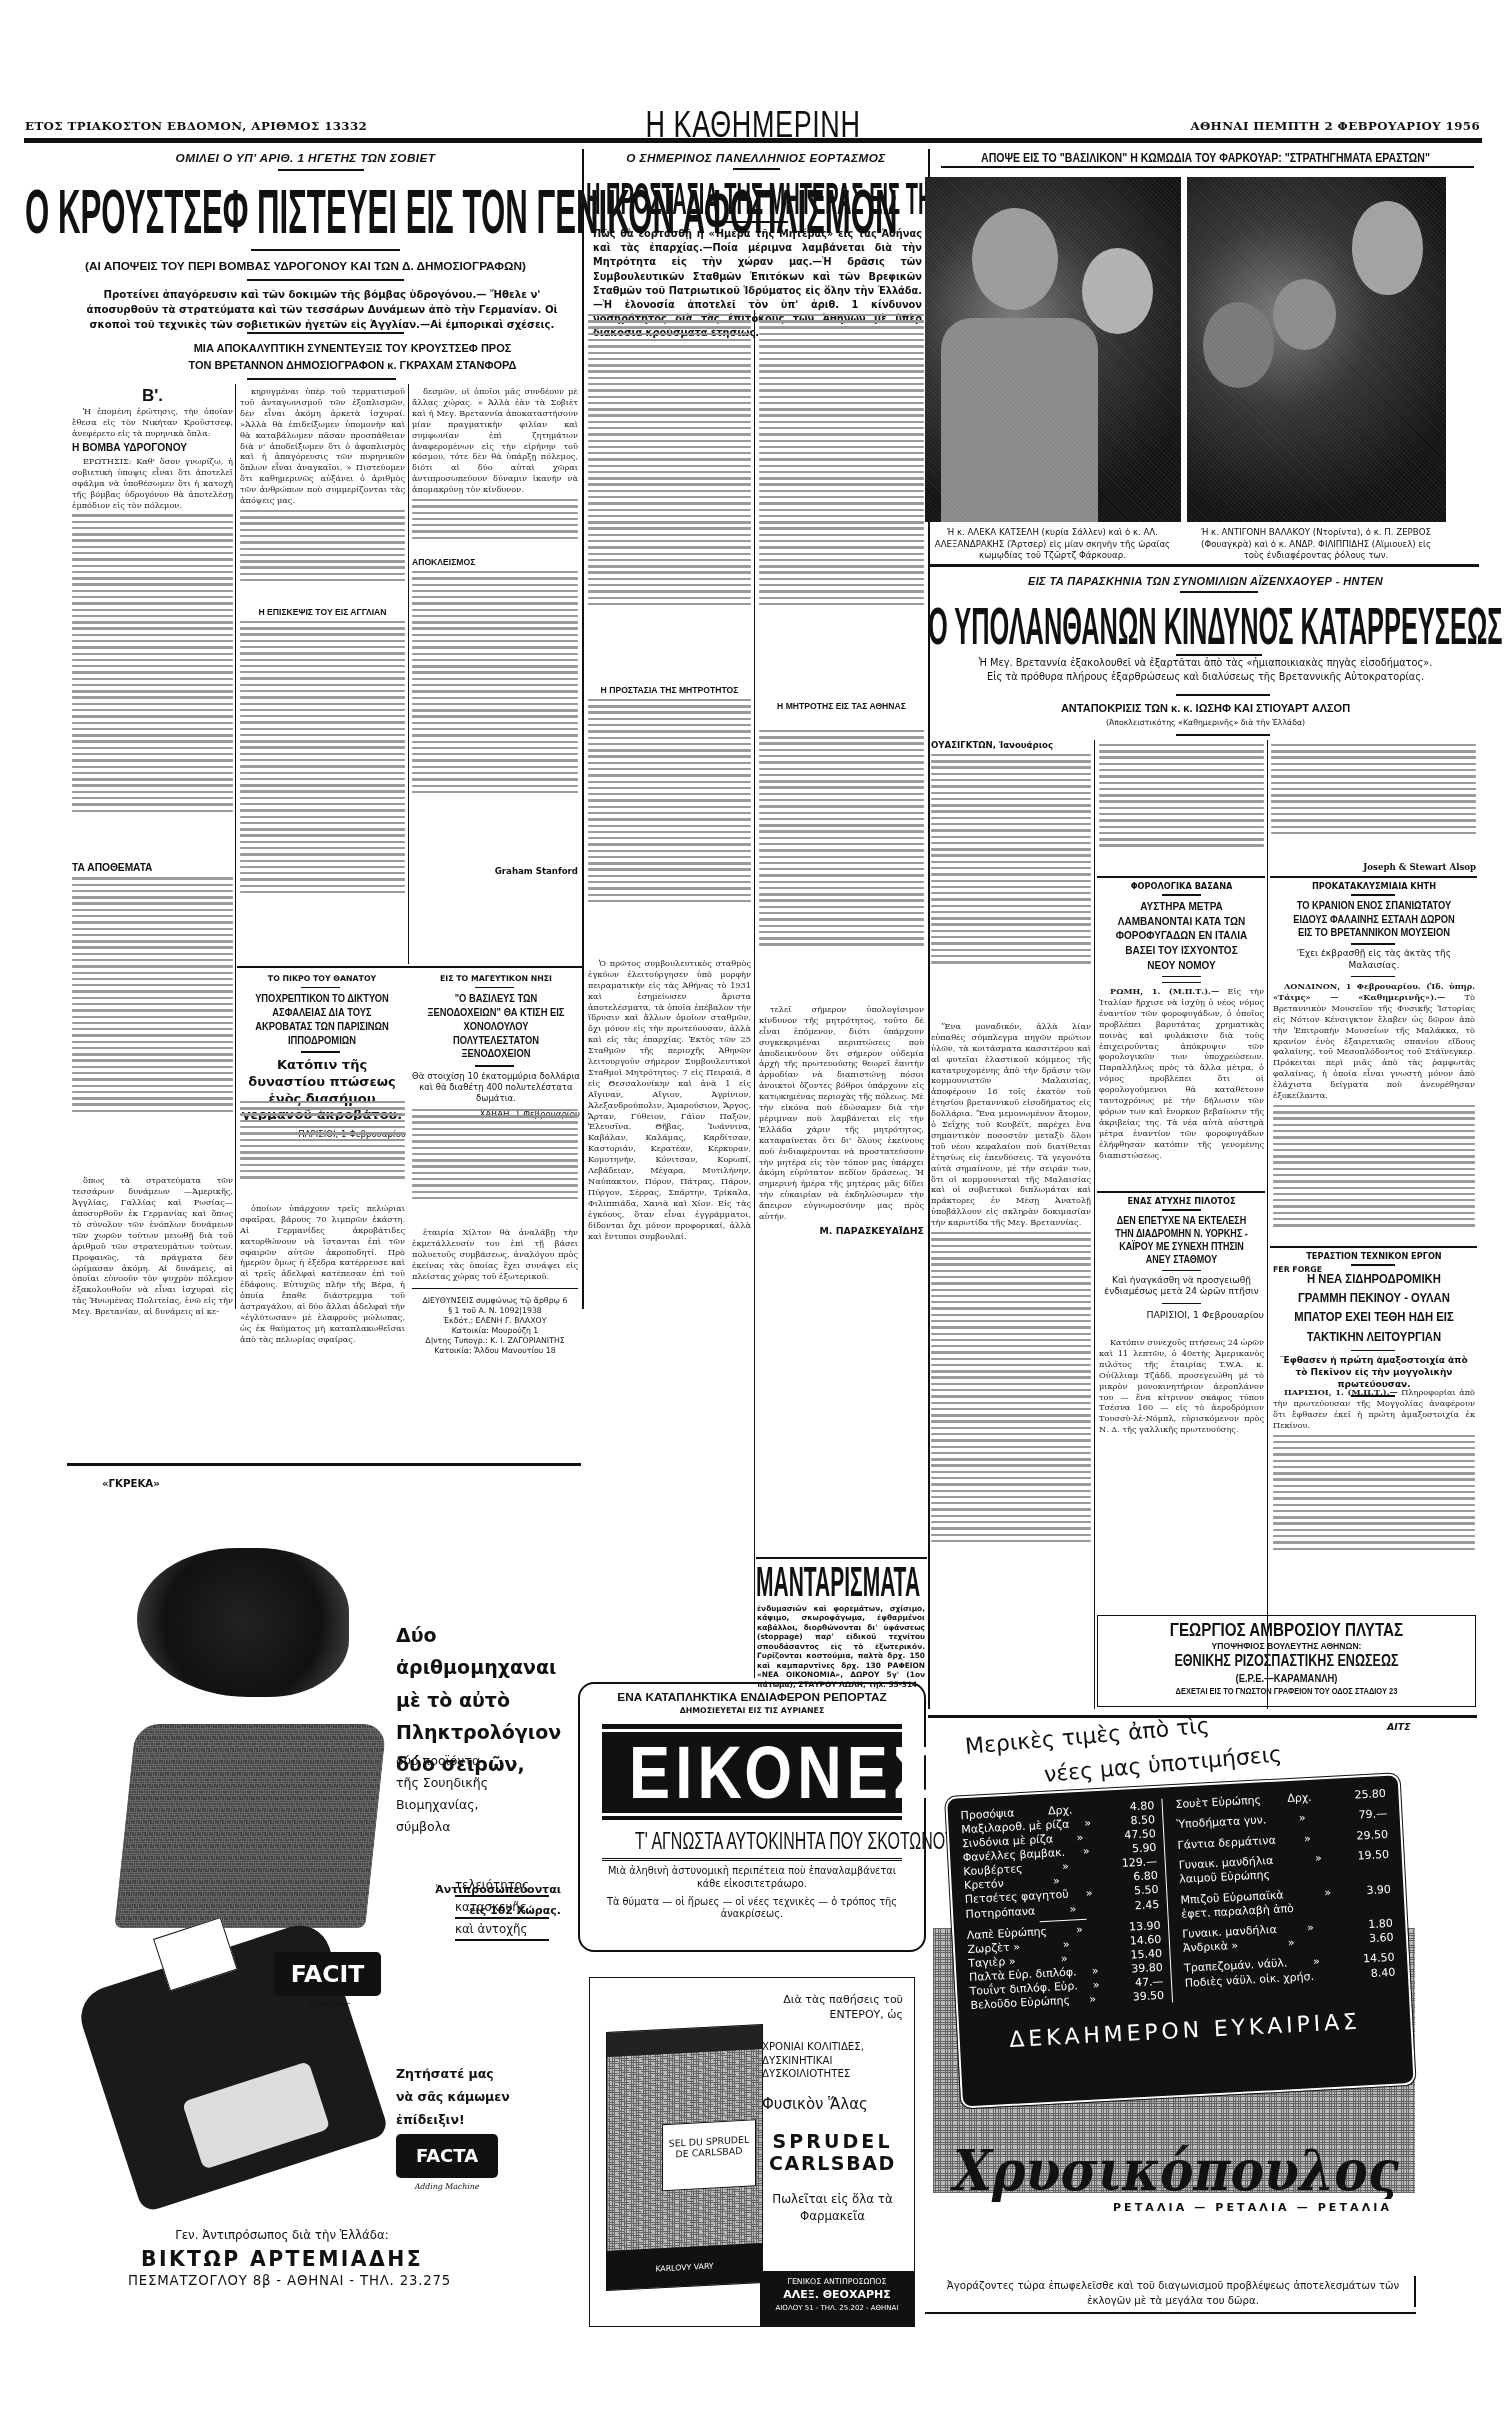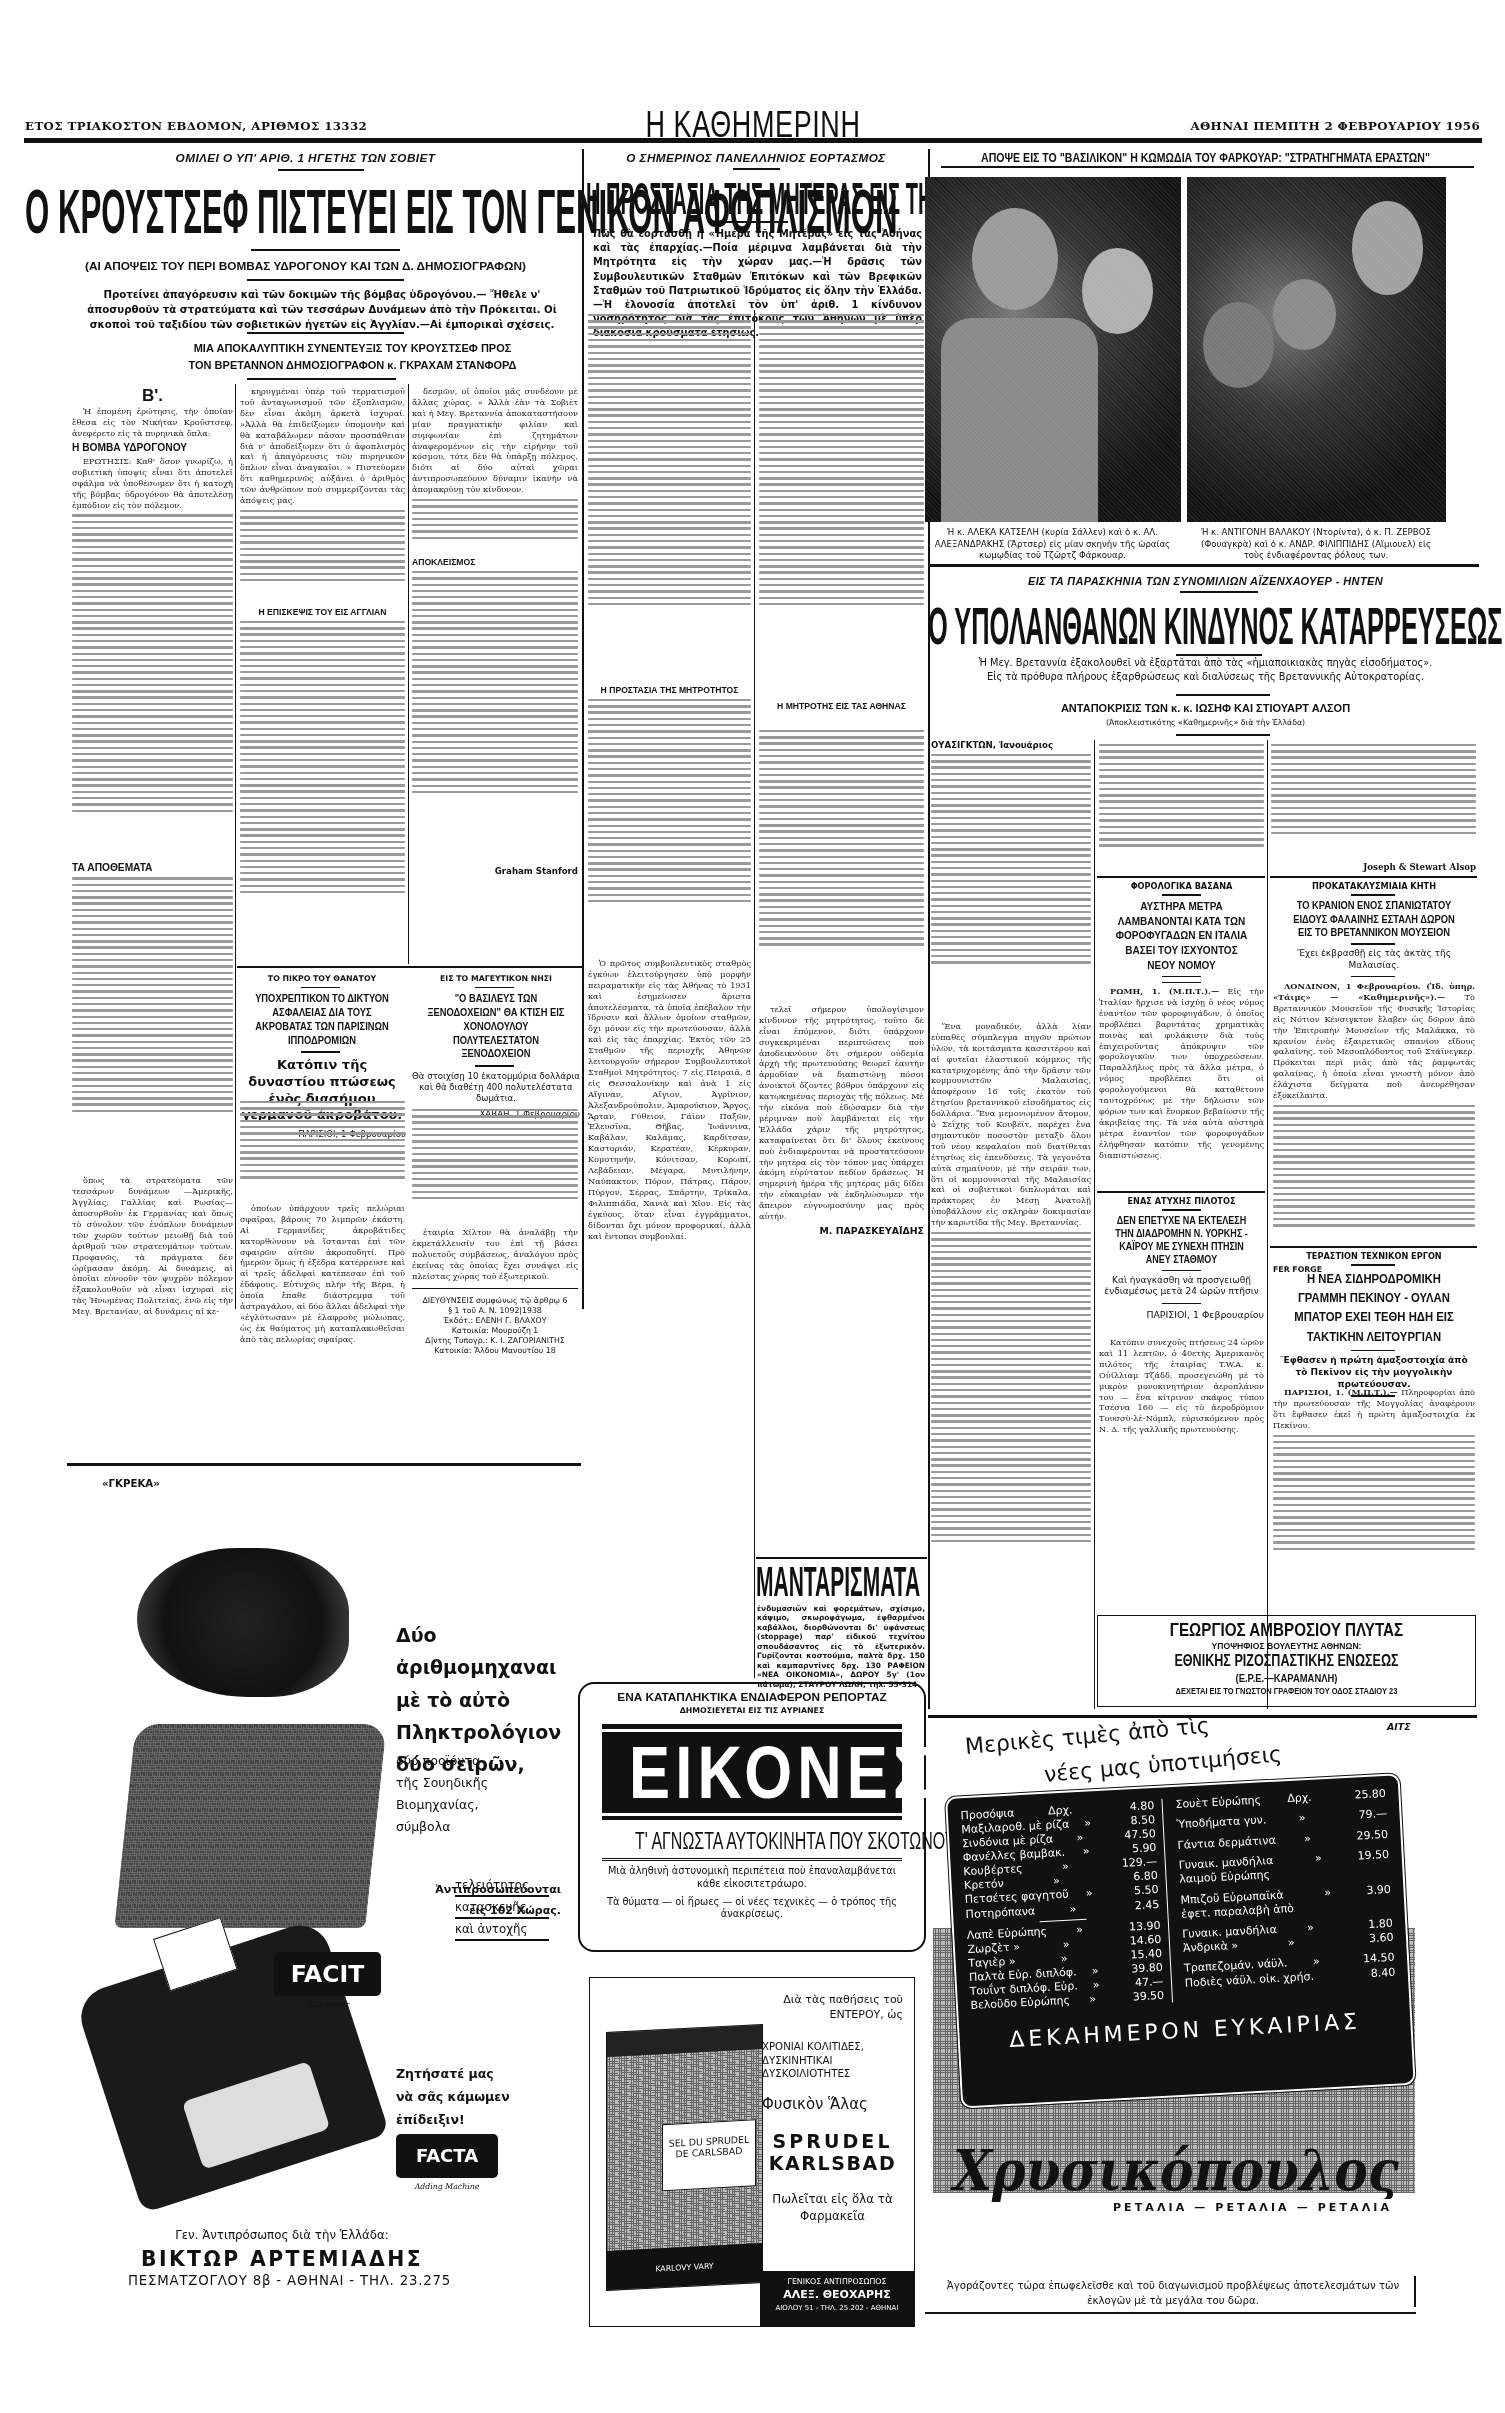--- a/index.html
+++ b/index.html
@@ -49,21 +49,21 @@
 
 <section>
   <div class="abs kicker center" style="left:31px; width:549px; top:151px;">ΟΜΙΛΕΙ Ο ΥΠ' ΑΡΙΘ. 1 ΗΓΕΤΗΣ ΤΩΝ ΣΟΒΙΕΤ</div>
   <div class="rule" style="left:278px; top:169px; width:86px; height:2.4px;"></div>
   <div class="abs" style="left:25px; top:180px; width:557px; height:56px; overflow:visible;">
     <div class="headline-huge" style="transform: scaleX(0.495);">Ο ΚΡΟΥΣΤΣΕΦ ΠΙΣΤΕΥΕΙ ΕΙΣ ΤΟΝ ΓΕΝΙΚΟΝ ΑΦΟΠΛΙΣΜΟΝ</div>
   </div>
   <div class="rule" style="left:251px; top:249px; width:149px; height:2.4px;"></div>
   <div class="abs sub center" style="left:31px; width:549px; top:259px;">(ΑΙ ΑΠΟΨΕΙΣ ΤΟΥ ΠΕΡΙ ΒΟΜΒΑΣ ΥΔΡΟΓΟΝΟΥ ΚΑΙ ΤΩΝ Δ. ΔΗΜΟΣΙΟΓΡΑΦΩΝ)</div>
   <div class="rule" style="left:247px; top:279px; width:157px; height:2.4px;"></div>
-  <div class="abs deck center" style="left:71px; width:502px; top:288px;">Προτείνει ἀπαγόρευσιν καὶ τῶν δοκιμῶν τῆς βόμβας ὑδρογόνου.— Ἤθελε ν' ἀποσυρθοῦν τὰ στρατεύματα καὶ τῶν τεσσάρων Δυνάμεων ἀπὸ τὴν Πρόκειται. Οἱ σκοποὶ τοῦ ταξιδίου τῶν σοβιετικῶν ἡγετῶν εἰς Ἀγγλίαν.—Αἱ ἐμπορικαὶ σχέσεις.</div>
+  <div class="abs deck center" style="left:71px; width:502px; top:288px;">Προτείνει ἀπαγόρευσιν καὶ τῶν δοκιμῶν τῆς βόμβας ὑδρογόνου.— Ἤθελε ν' ἀποσυρθοῦν τὰ στρατεύματα καὶ τῶν τεσσάρων Δυνάμεων ἀπὸ τὴν Γερμανίαν. Οἱ σκοποὶ τοῦ τεχνικὲς τῶν σοβιετικῶν ἡγετῶν εἰς Ἀγγλίαν.—Αἱ ἐμπορικαὶ σχέσεις.</div>
   <div class="rule" style="left:247px; top:332px; width:157px; height:2.4px;"></div>
   <div class="abs sub center" style="left:133px; width:439px; top:342px; font-size:11px;">ΜΙΑ ΑΠΟΚΑΛΥΠΤΙΚΗ ΣΥΝΕΝΤΕΥΞΙΣ ΤΟΥ ΚΡΟΥΣΤΣΕΦ ΠΡΟΣ</div>
   <div class="abs sub center" style="left:133px; width:439px; top:359px; font-size:11px;">ΤΟΝ ΒΡΕΤΑΝΝΟΝ ΔΗΜΟΣΙΟΓΡΑΦΟΝ κ. ΓΚΡΑΧΑΜ ΣΤΑΝΦΟΡΔ</div>
   <div class="rule" style="left:247px; top:378px; width:149px; height:2.4px;"></div>
 
   <div class="abs" style="left:72px; top:386px; width:161px;">
     <div class="center" style="font-family:'Liberation Sans',sans-serif; font-weight:700; font-size:17px;">Β'.</div>
     <div class="body-text">
         <p>Ἡ ἑπομένη ἐρώτησις, τὴν ὁποίαν ἔθεσα εἰς τὸν Νικήταν Κροῦστσεφ, ἀνεφέρετο εἰς τὰ πυρηνικὰ ὅπλα:</p>
       </div>
@@ -596,21 +596,21 @@
     </div>
     <div style="position:absolute; left:0; right:0; bottom:0; height:39px; background:#111; color:#fff; text-align:center; padding-top:11px;">
       <span style="font-family:'DejaVu Sans',sans-serif; font-size:7.8px;">KARLOVY VARY</span>
     </div>
   </div>
   <div style="position:absolute; right:11px; top:14px; width:141px; text-align:right; font-family:'DejaVu Sans',sans-serif;">
     <div style="font-size:11px; line-height:1.4;">Διὰ τὰς παθήσεις τοῦ ΕΝΤΕΡΟΥ, ὡς</div>
     <div style="font-size:10.2px; line-height:1.35; margin-top:17px; text-align:left;">ΧΡΟΝΙΑΙ ΚΟΛΙΤΙΔΕΣ, ΔΥΣΚΙΝΗΤΙΚΑΙ ΔΥΣΚΟΙΛΙΟΤΗΤΕΣ</div>
     <div style="font-size:15px; margin-top:14px; text-align:left;">Φυσικὸν Ἅλας</div>
     <div style="font-size:19px; font-weight:700; letter-spacing:3.1px; margin-top:17px; text-align:center;">SPRUDEL</div>
-    <div style="font-size:19px; font-weight:700; letter-spacing:1.6px; text-align:center;">KARLSBAD</div>
+    <div style="font-size:19px; font-weight:700; letter-spacing:1.6px; text-align:center;">CARLSBAD</div>
     <div style="font-size:11.8px; margin-top:17px; text-align:center; line-height:1.4;">Πωλεῖται εἰς ὅλα τὰ Φαρμακεῖα</div>
   </div>
   <div style="position:absolute; right:0; bottom:0; width:154px; height:55px; background:#111; color:#fff; text-align:center; font-family:'DejaVu Sans',sans-serif; padding-top:6.3px;">
     <div style="font-size:7.8px;">ΓΕΝΙΚΟΣ ΑΝΤΙΠΡΟΣΩΠΟΣ</div>
     <div style="font-size:11px; font-weight:700; margin-top:1.6px;">ΑΛΕΞ. ΘΕΟΧΑΡΗΣ</div>
     <div style="font-size:7px; margin-top:3.1px;">ΑΙΟΛΟΥ 51 - ΤΗΛ. 25.202 - ΑΘΗΝΑΙ</div>
   </div>
 </section>
 
 <section>

